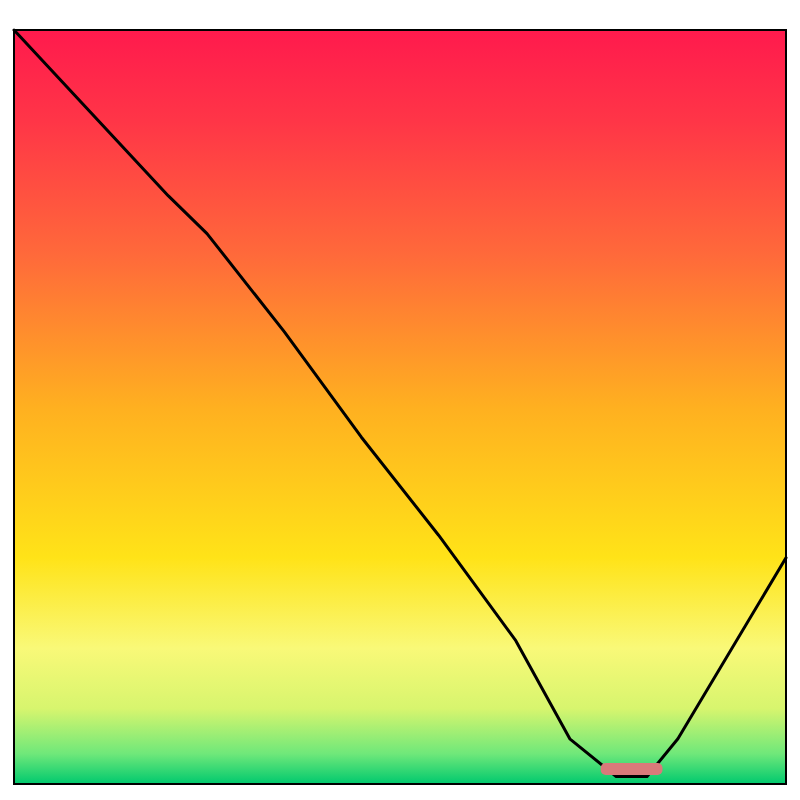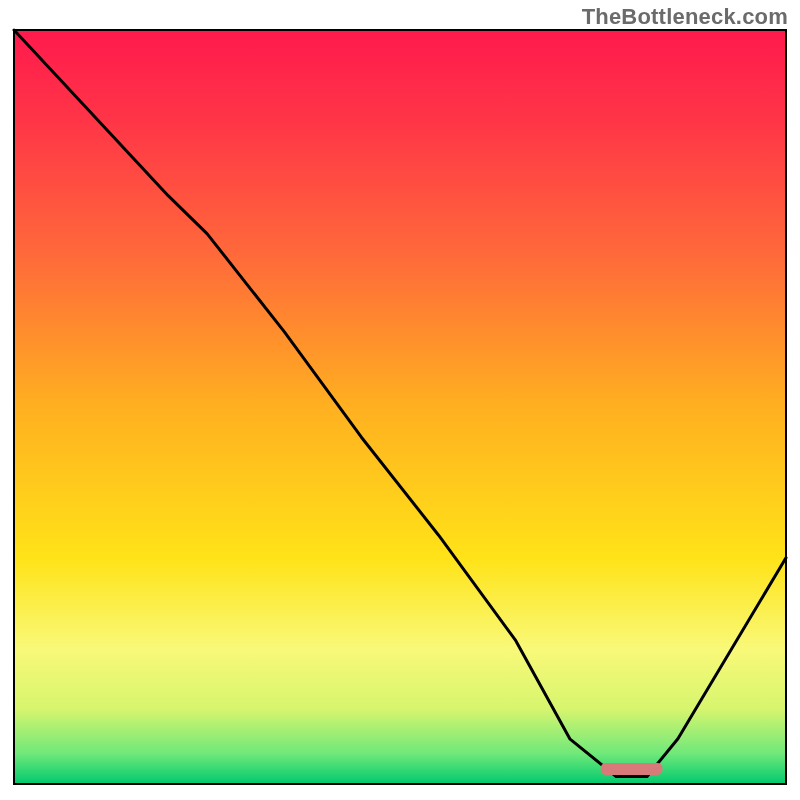--- a/index.html
+++ b/index.html
@@ -25,21 +25,20 @@
     letter-spacing: 0.2px;
   }
   svg {
     display: block;
   }
 </style>
 </head>
 <body>
 
 <div class="container">
-  <div class="watermark">TheBottleneck.com</div>
 
   <svg id="chart-svg" width="800" height="800" viewBox="0 0 800 800">
     <defs>
       <linearGradient id="bg-grad" x1="0" y1="0" x2="0" y2="1">
           <stop offset="0%" stop-color="#ff1a4d"></stop>
           <stop offset="12%" stop-color="#ff3547"></stop>
           <stop offset="30%" stop-color="#ff6a3a"></stop>
           <stop offset="50%" stop-color="#ffb020"></stop>
           <stop offset="70%" stop-color="#ffe318"></stop>
           <stop offset="82%" stop-color="#f9f978"></stop>

